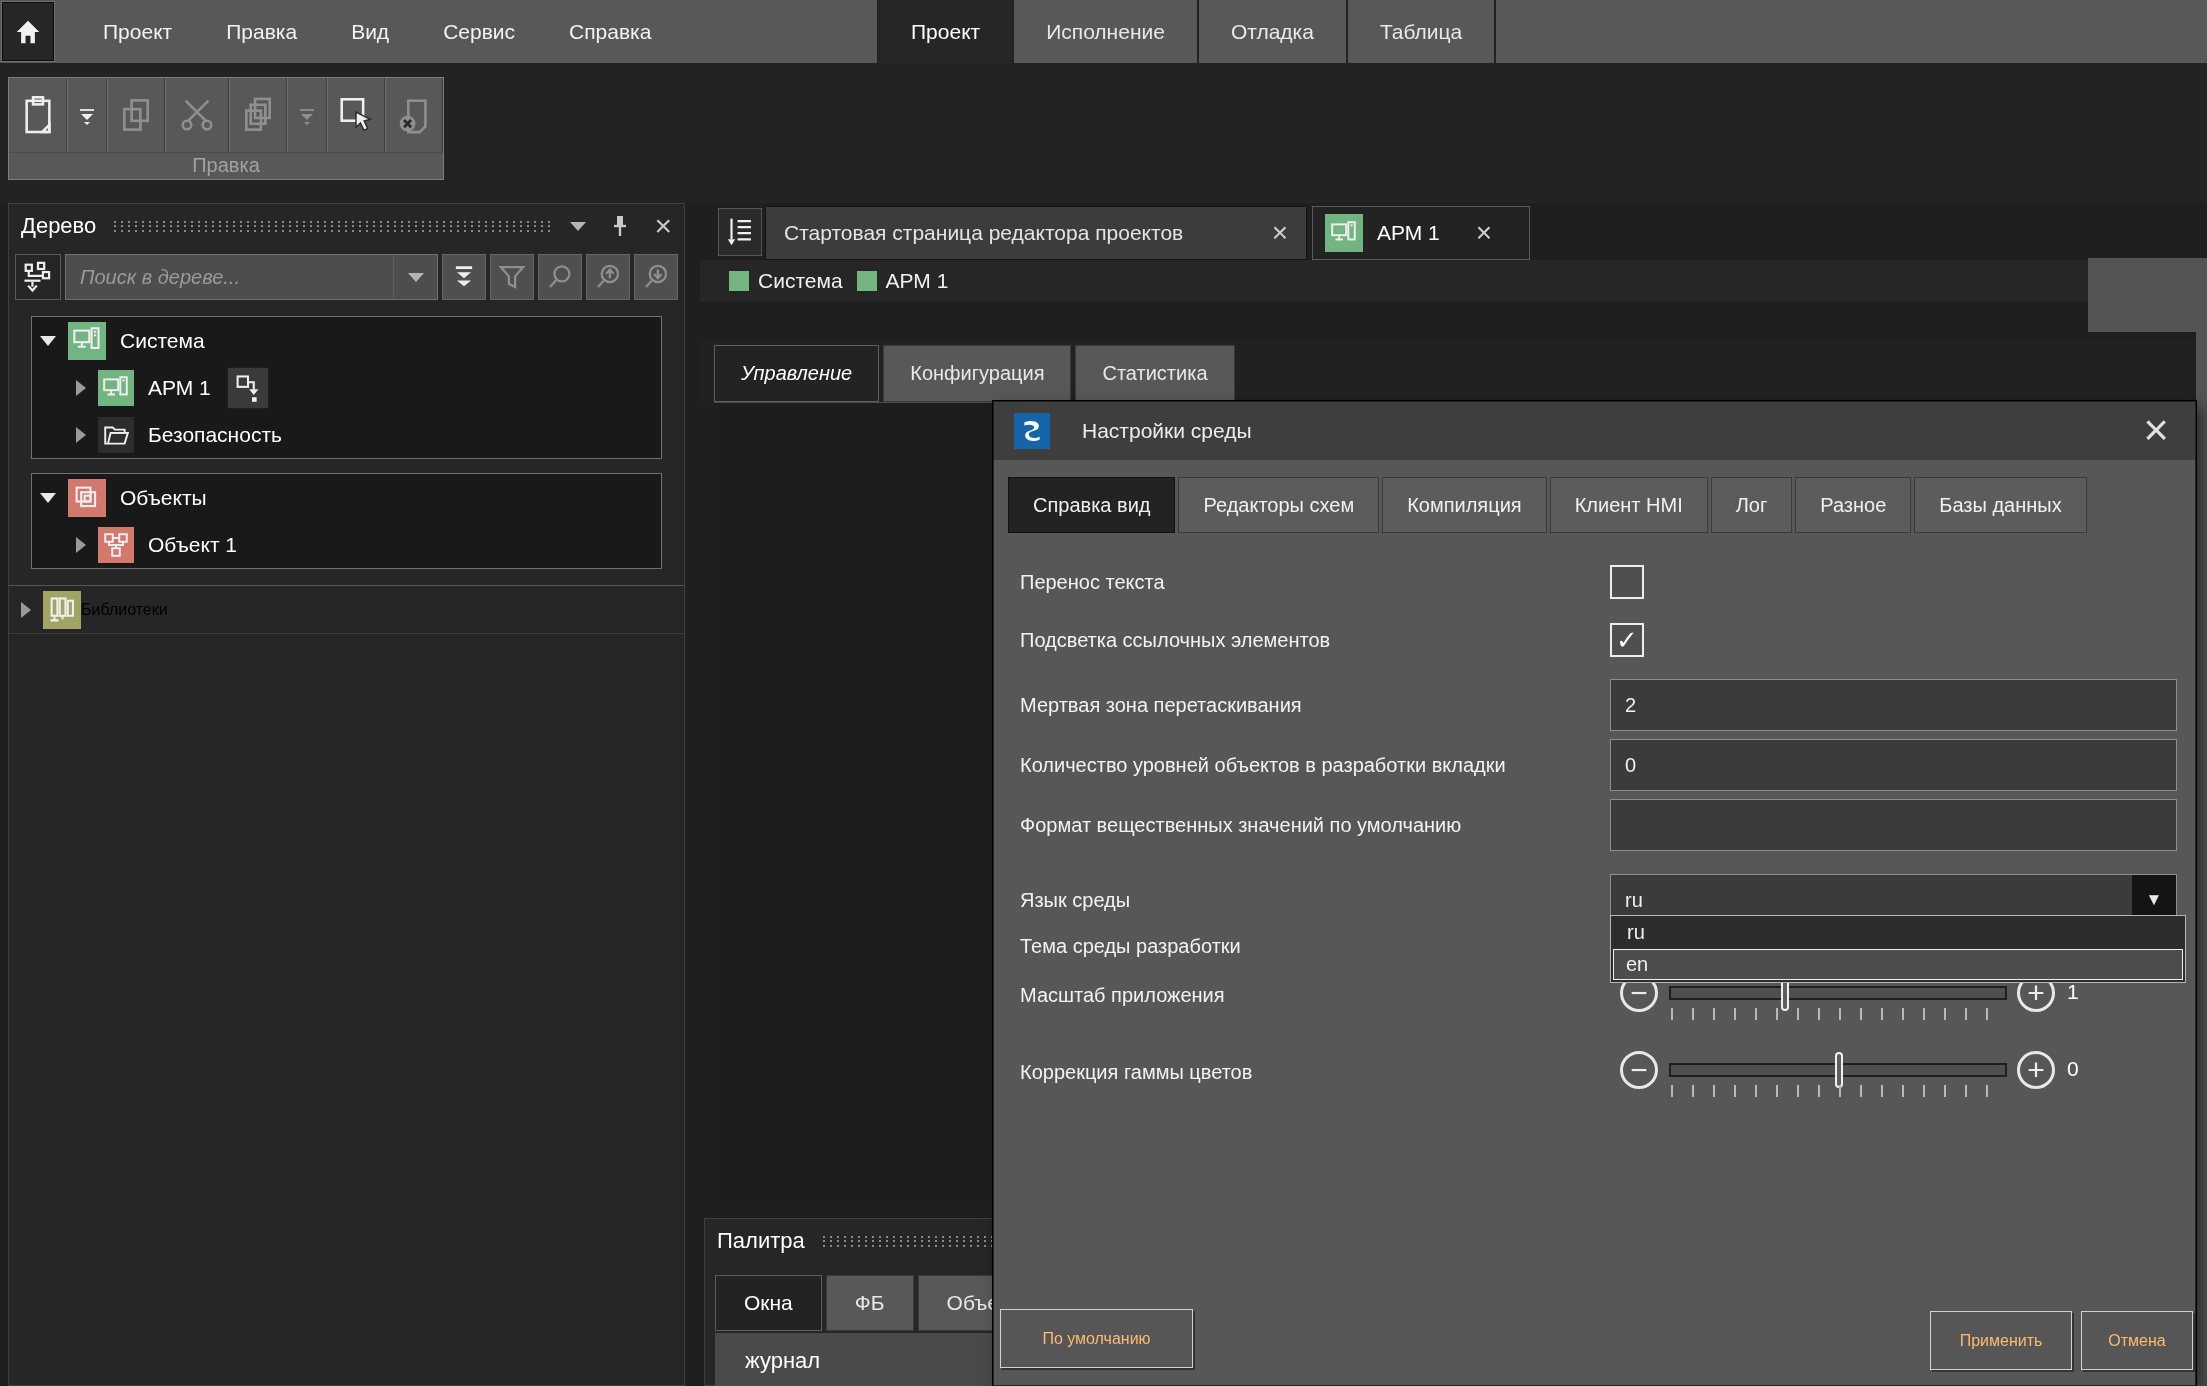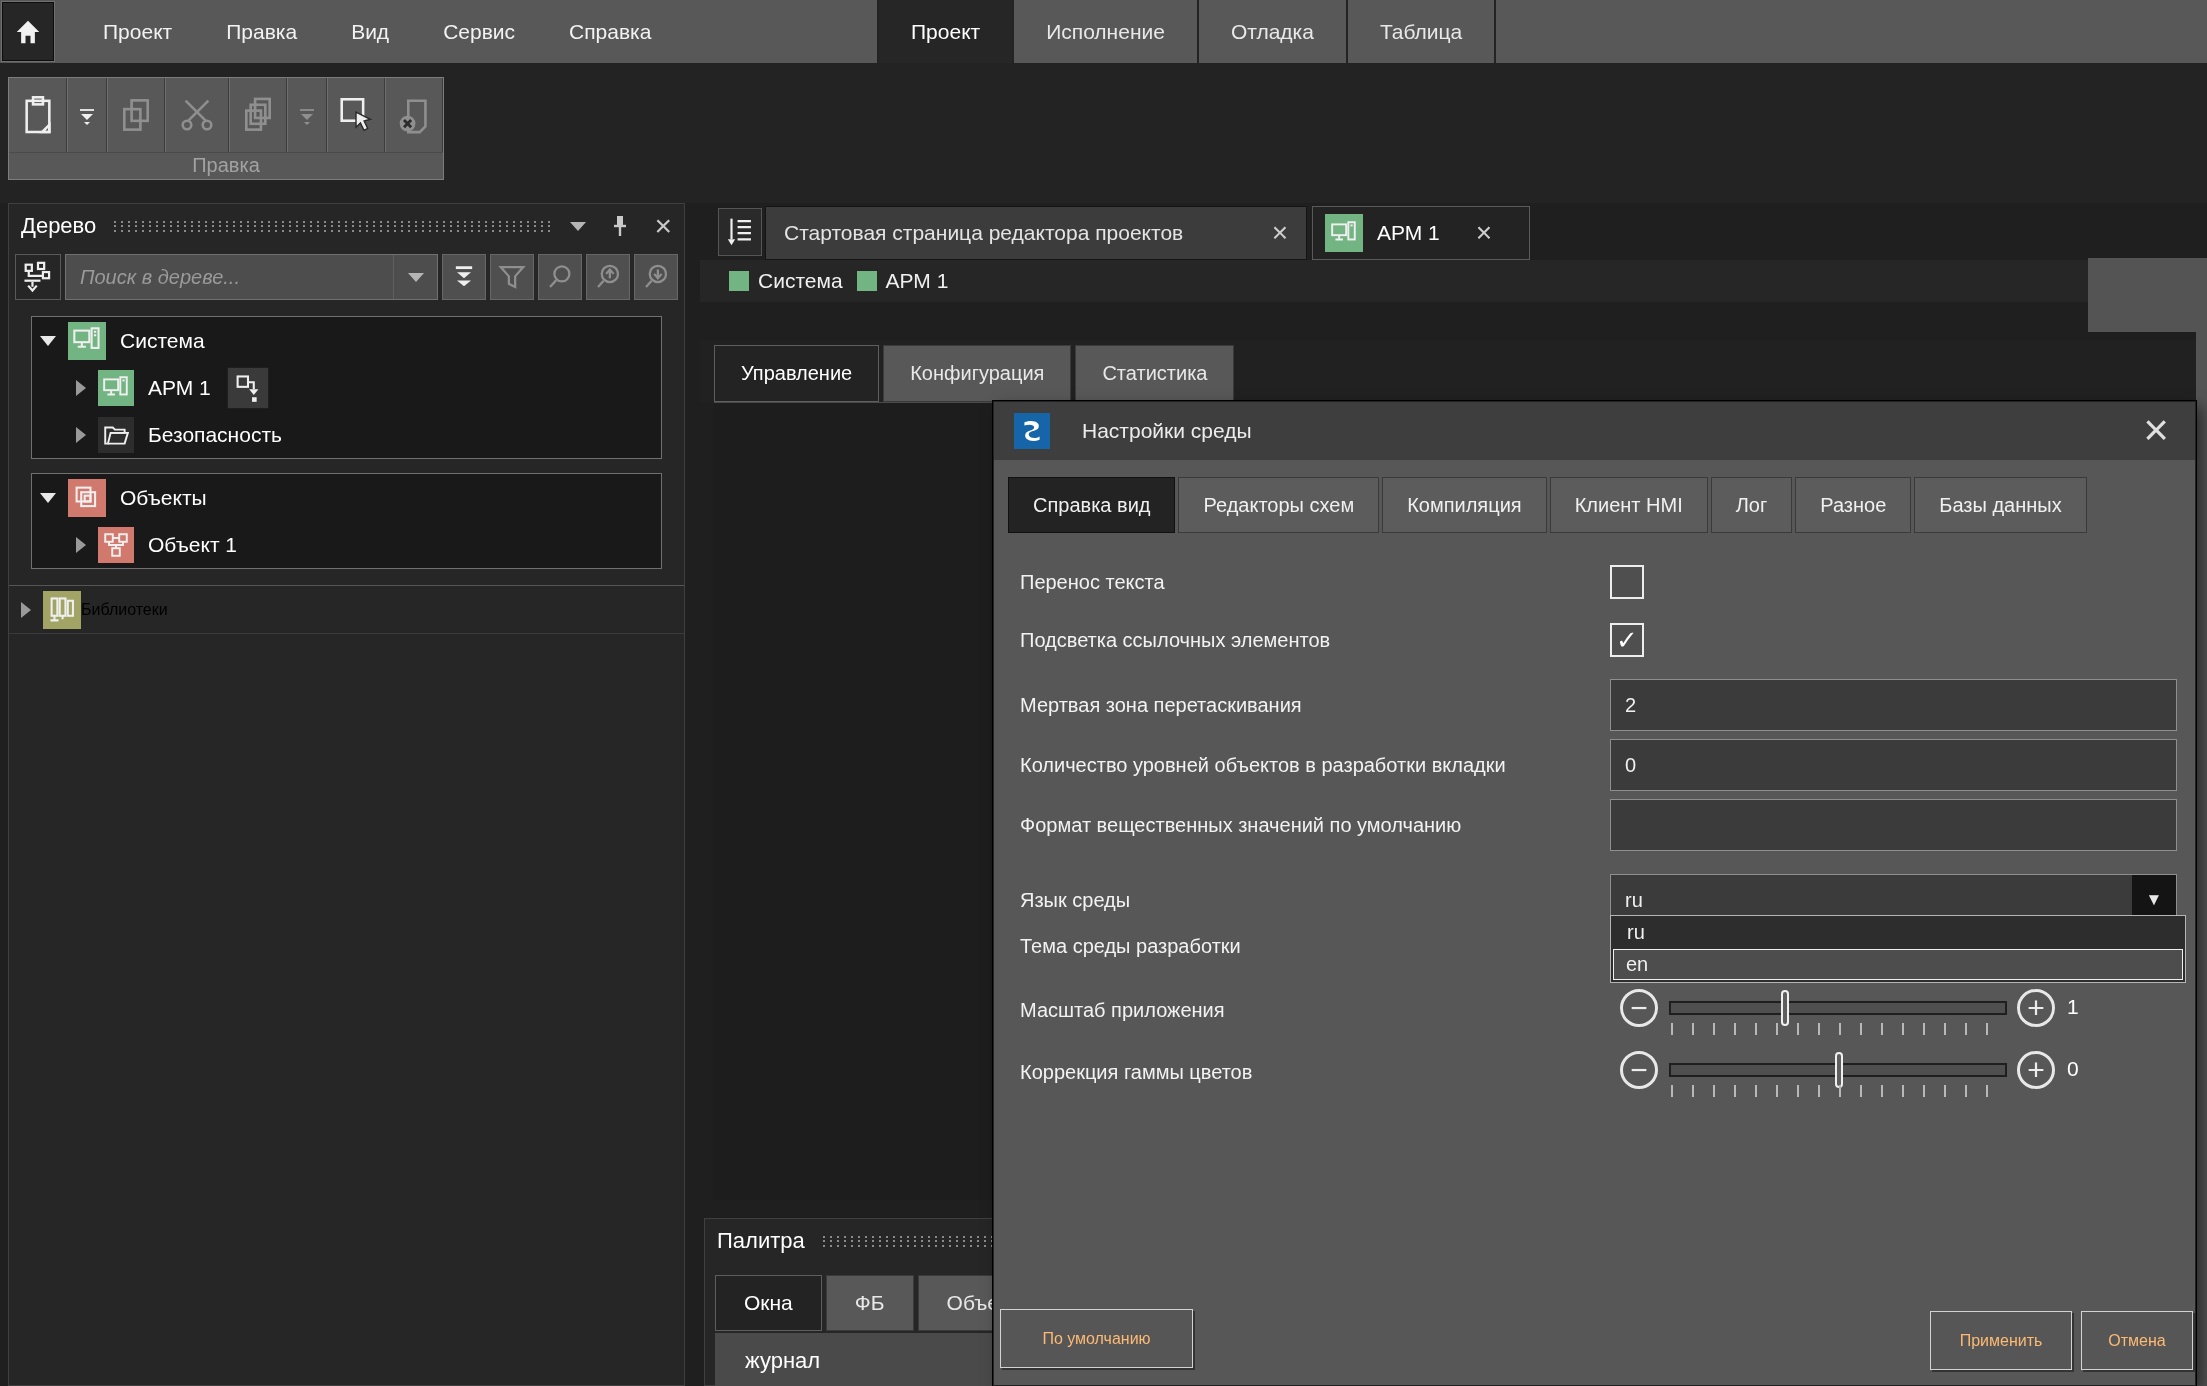--- a/index.html
+++ b/index.html
@@ -64,21 +64,21 @@
   .list-btn { position:absolute; left:18px; top:5px; width:44px; height:48px; background:#2a2a2a; border:1px solid #555; display:flex; align-items:center; justify-content:center; }
   .doc-tab1 { position:absolute; left:65px; top:3px; width:542px; height:54px; background:#3c3c3c; border:1px solid #141414; display:flex; align-items:center; color:#e4e4e4; font-size:21px; padding:0 18px; }
   .doc-tab2 { position:absolute; left:612px; top:3px; width:218px; height:54px; background:#232323; border:1px solid #5a5a5a; display:flex; align-items:center; color:#ffffff; font-size:21px; padding:0 12px; gap:14px; }
   .tab-x { color:#cfcfcf; font-size:28px; margin-left:auto; padding-left:16px; }
   .doc-tab2 .tab-x { margin-left:6px; }
   .crumbs { position:absolute; left:700px; top:260px; width:1507px; height:42px; background:#262626; display:flex; align-items:center; gap:14px; padding-left:29px; }
   .crumb { display:flex; align-items:center; gap:9px; color:#f0f0f0; font-size:21px; }
   .crumb-sq { width:20px; height:20px; background:#72b482; }
   .view-tabs { position:absolute; left:700px; top:340px; width:1507px; height:62px; background:#212121; display:flex; align-items:flex-end; padding-left:14px; }
   .vtab { height:57px; display:flex; align-items:center; padding:0 26px; font-size:20px; color:#e8e8e8; background:#585858; border:1px solid #3a3a3a; margin-right:4px; }
-  .vtab.active { background:#232323; border:1px solid #5e5e5e; color:#ffffff; }
+  .vtab.active { background:#232323; border:1px solid #5e5e5e; color:#ffffff;font-style:italic; }
   .content-pane { position:absolute; left:714px; top:402px; width:1482px; height:798px; background:#1d1d1d; border-top:1px solid #4a4a4a; }
   .corner-block { position:absolute; left:2088px; top:258px; width:119px; height:74px; background:#545454; }
   .right-strip { position:absolute; left:2196px; top:332px; width:11px; height:1054px; background:#545454; }
 
   
   .palette { position:absolute; left:704px; top:1218px; width:500px; height:168px; background:#262626; border:1px solid #3f3f3f; }
   .pal-tabs { display:flex; margin:12px 0 0 10px; }
   .ptab { height:56px; display:flex; align-items:center; padding:0 28px; font-size:21px; color:#e8e8e8; background:#585858; border:1px solid #3a3a3a; margin-right:4px; }
   .ptab.active { background:#232323; color:#ffffff; border:1px solid #5e5e5e; }
   .pal-content { margin:2px 0 0 10px; height:56px; background:#4a4a4a; display:flex; align-items:center; }
@@ -522,21 +522,21 @@
     </div>
     <div class="frow" style="top:524px;height:40px">
       <span class="flabel">Тема среды разработки</span>
     </div>
 
     <div class="popup">
       <div class="popup-item">ru</div>
       <div class="popup-item sel">en</div>
     </div>
 
-    <div class="frow" style="top:577px;height:62px">
+    <div class="frow" style="top:562px;height:62px">
       <span class="flabel">Масштаб приложения</span>
       <span class="fctrl">
         <span class="slider">
           <span class="s-circle s-minus">−</span>
           <span class="s-track">
               <span class="s-thumb" style="left:33%"></span>
             </span>
           <span class="s-ticks"></span>
           <span class="s-circle s-plus">+</span>
           <span class="s-value">1</span>

